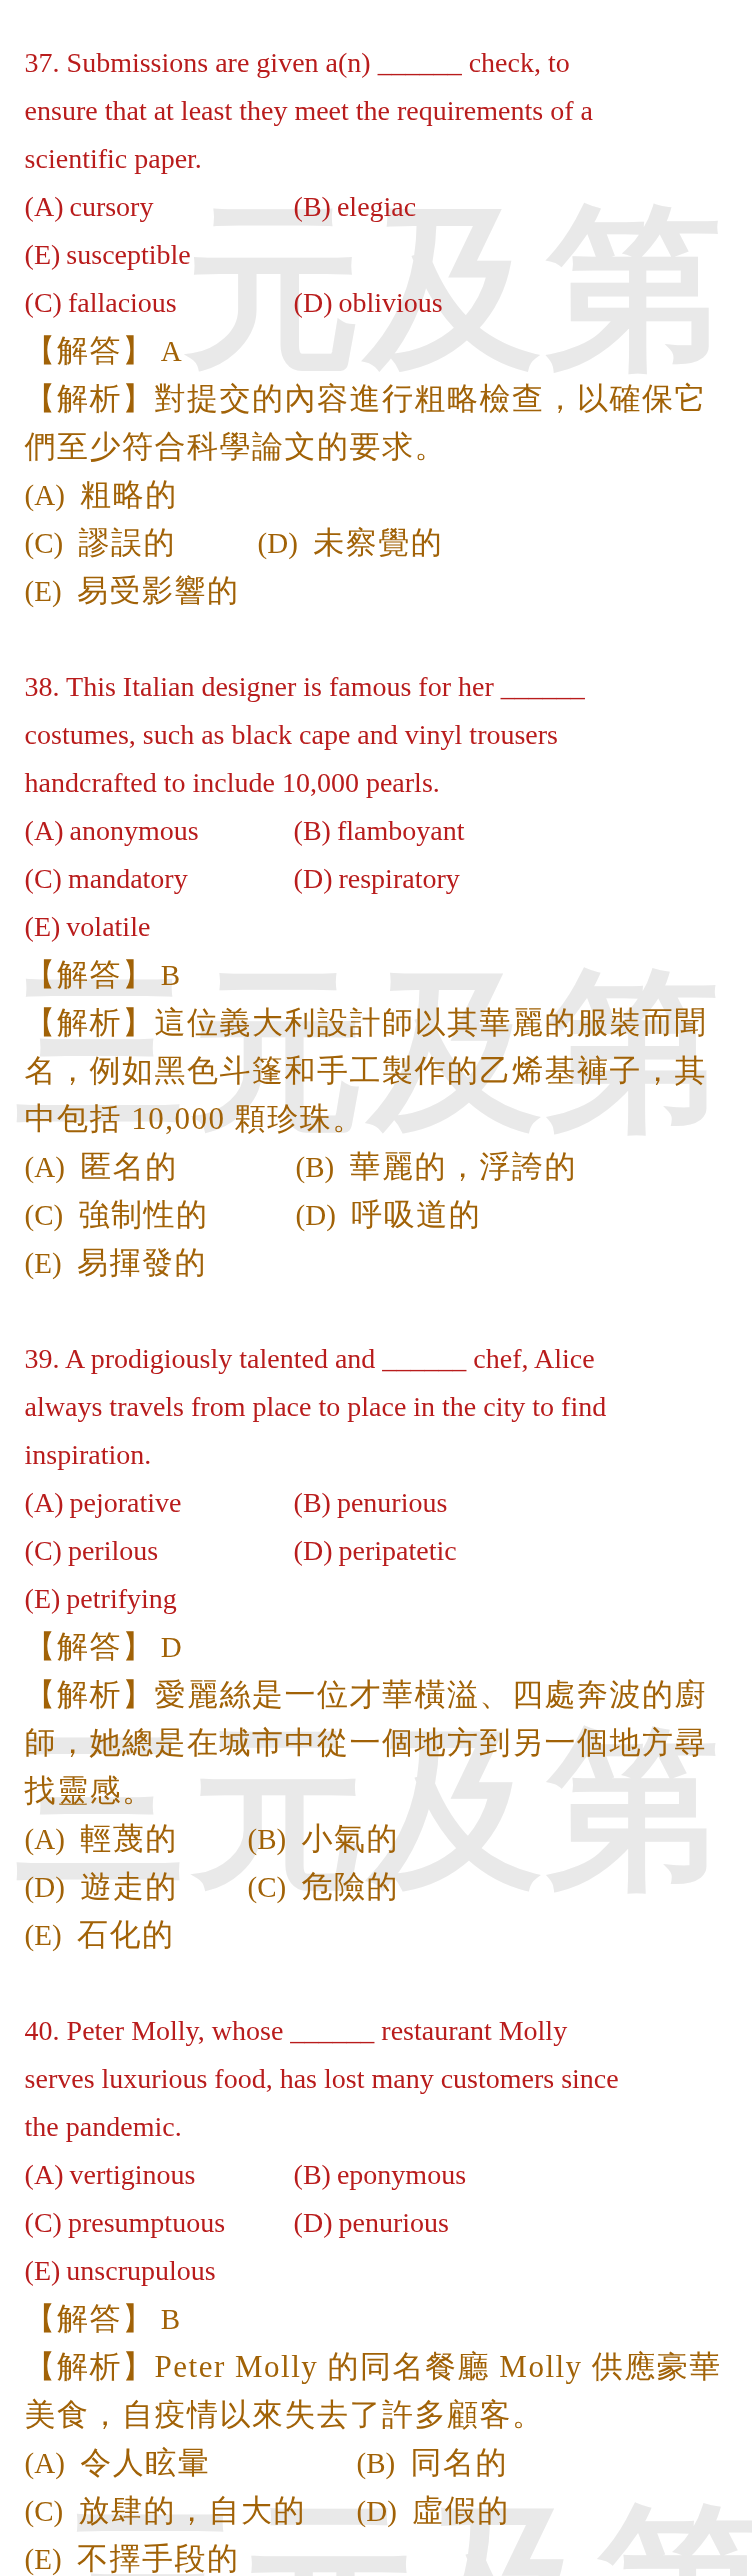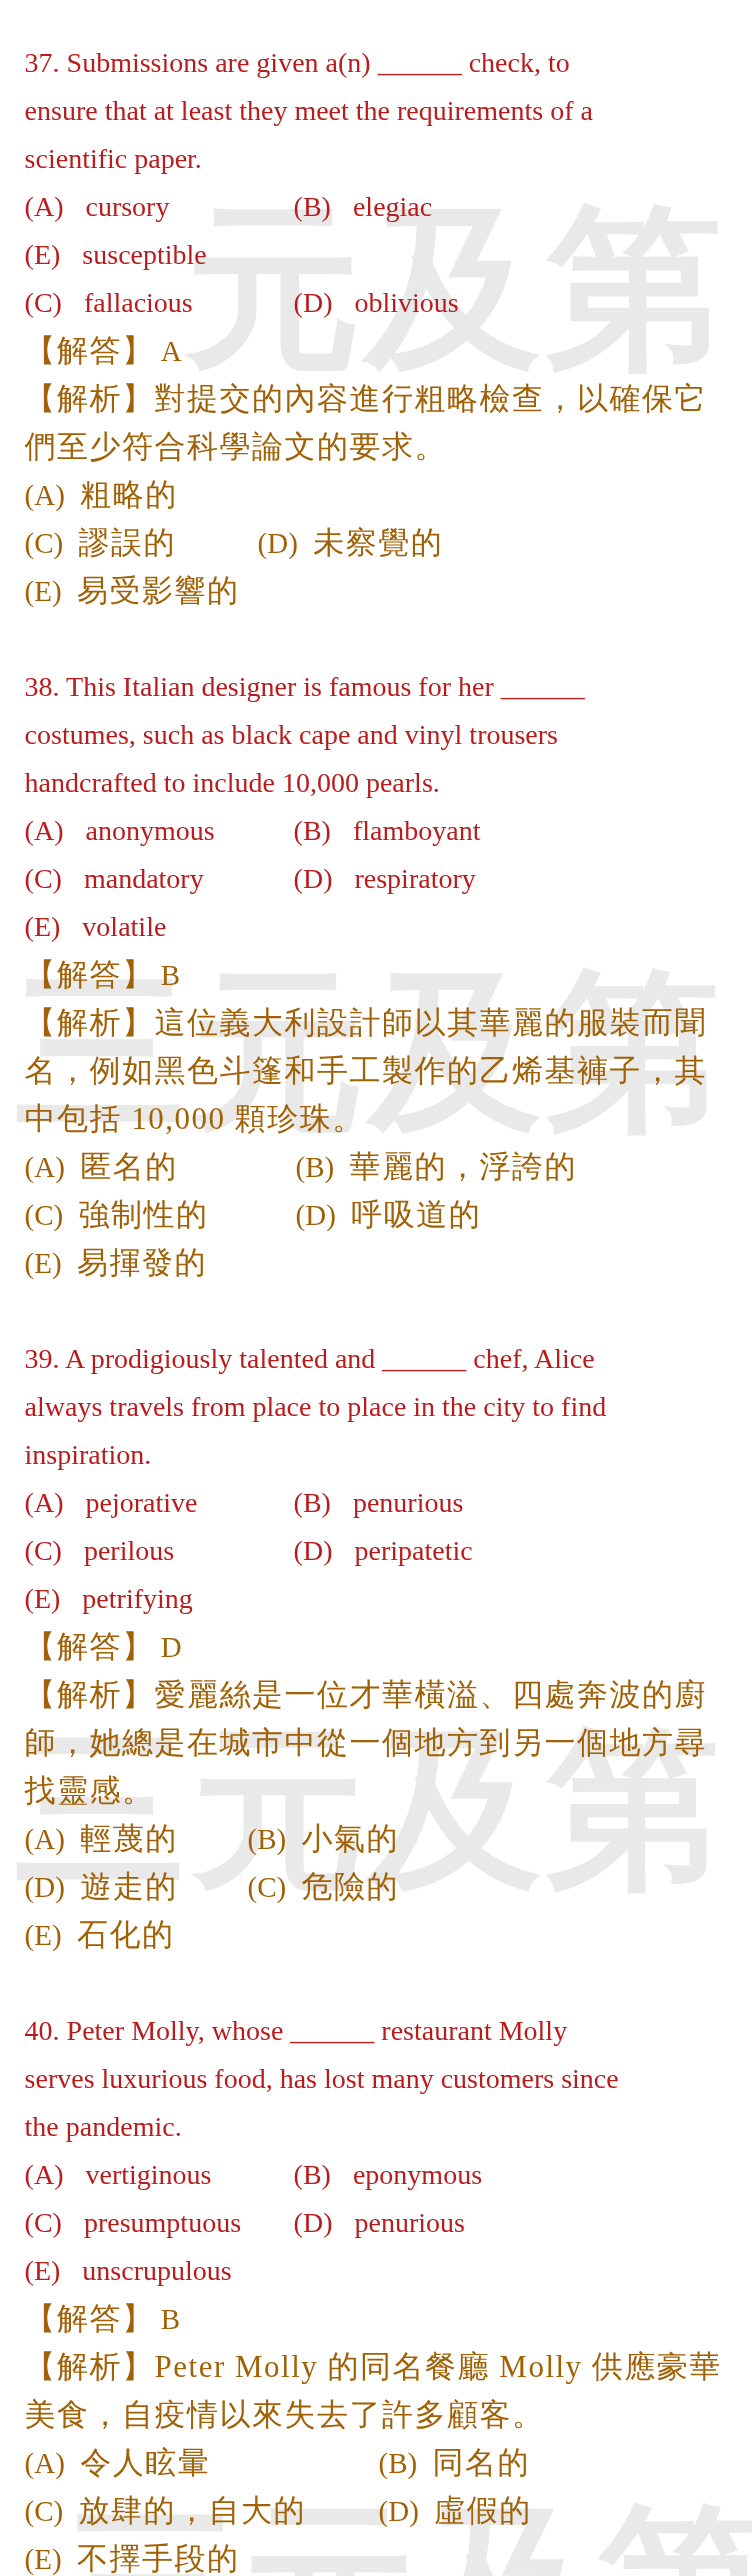--- a/index.html
+++ b/index.html
@@ -23,23 +23,23 @@
   .en{font-size:28px;color:#b91c1c;}
   .cjk{font-size:31px;color:#a16207;letter-spacing:1.5px;}
   .lat{font-family:"Liberation Serif","DejaVu Serif",serif;letter-spacing:0;}
   .ans-letter{font-size:29px;margin-left:6.1px;}
   
   .opt-row{display:grid;align-items:center;}
   .opt-row.en-opts{grid-template-columns:269px 1fr;}
   .q37 .opt-row.cjk-opts{grid-template-columns:233px 1fr;}
   .q38 .opt-row.cjk-opts{grid-template-columns:271px 1fr;}
   .q39 .opt-row.cjk-opts{grid-template-columns:223px 1fr;}
-  .q40 .opt-row.cjk-opts{grid-template-columns:332px 1fr;gap:22px;}
+  .q40 .opt-row.cjk-opts{grid-template-columns:332px 1fr;}
   .opt-cell{white-space:nowrap;}
-  .en-opts .opt-text{margin-left:22px;}
+  .en-opts .opt-text{margin-left:6px;}
   .cjk-opts .opt-letter{font-size:29px;}
   .cjk-opts .opt-text{margin-left:15.3px;}
 </style>
 </head>
 <body>
 
 <div id="watermark-layer">
     <div class="watermark" style="left: 185px; top: 201px; font-size: 176px;">元及第</div>
     <div class="watermark" style="left: 14px; top: 965px; font-size: 173px;">三元及第</div>
     <div class="watermark" style="left: 14px; top: 1723px; font-size: 173px;">三元及第</div>

